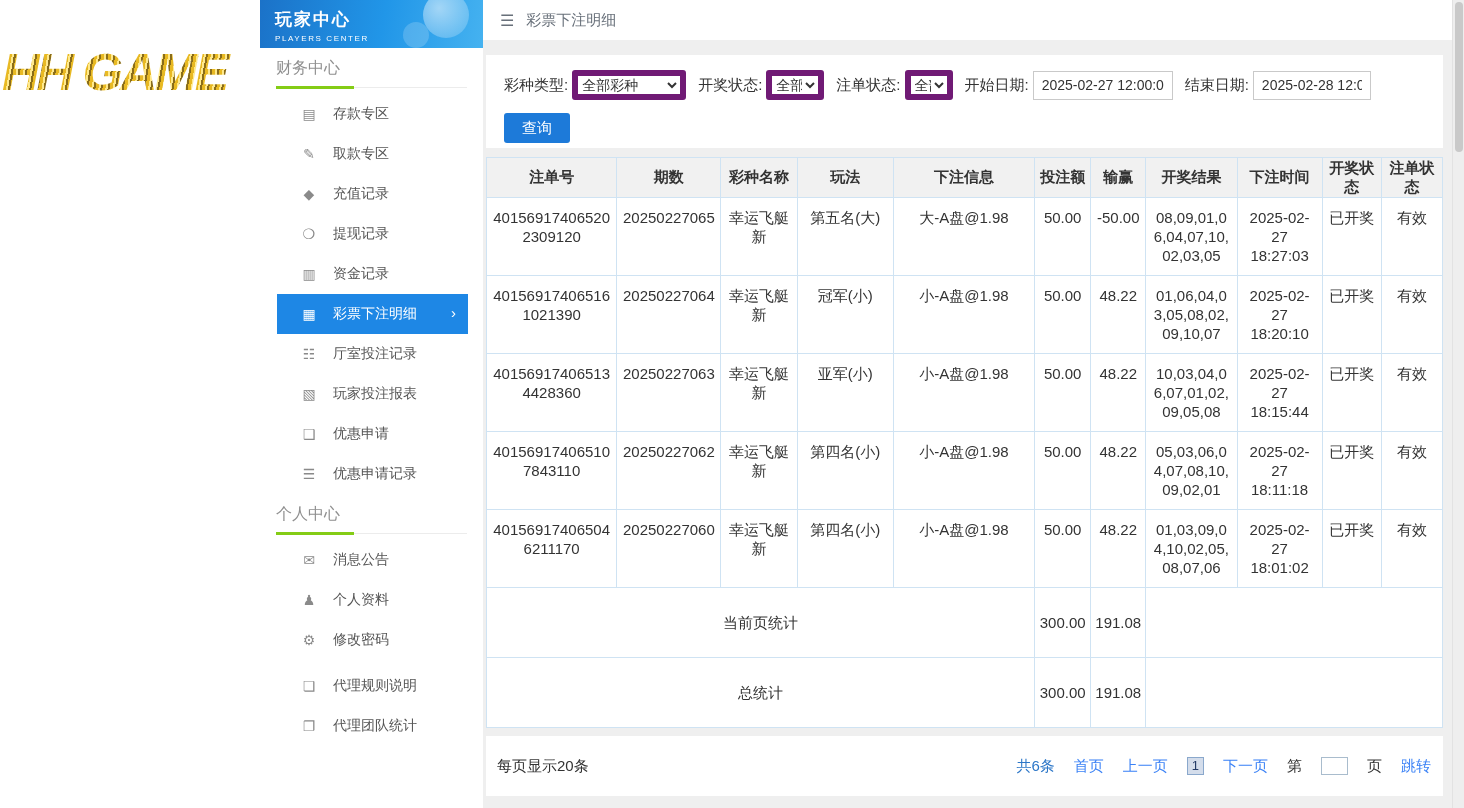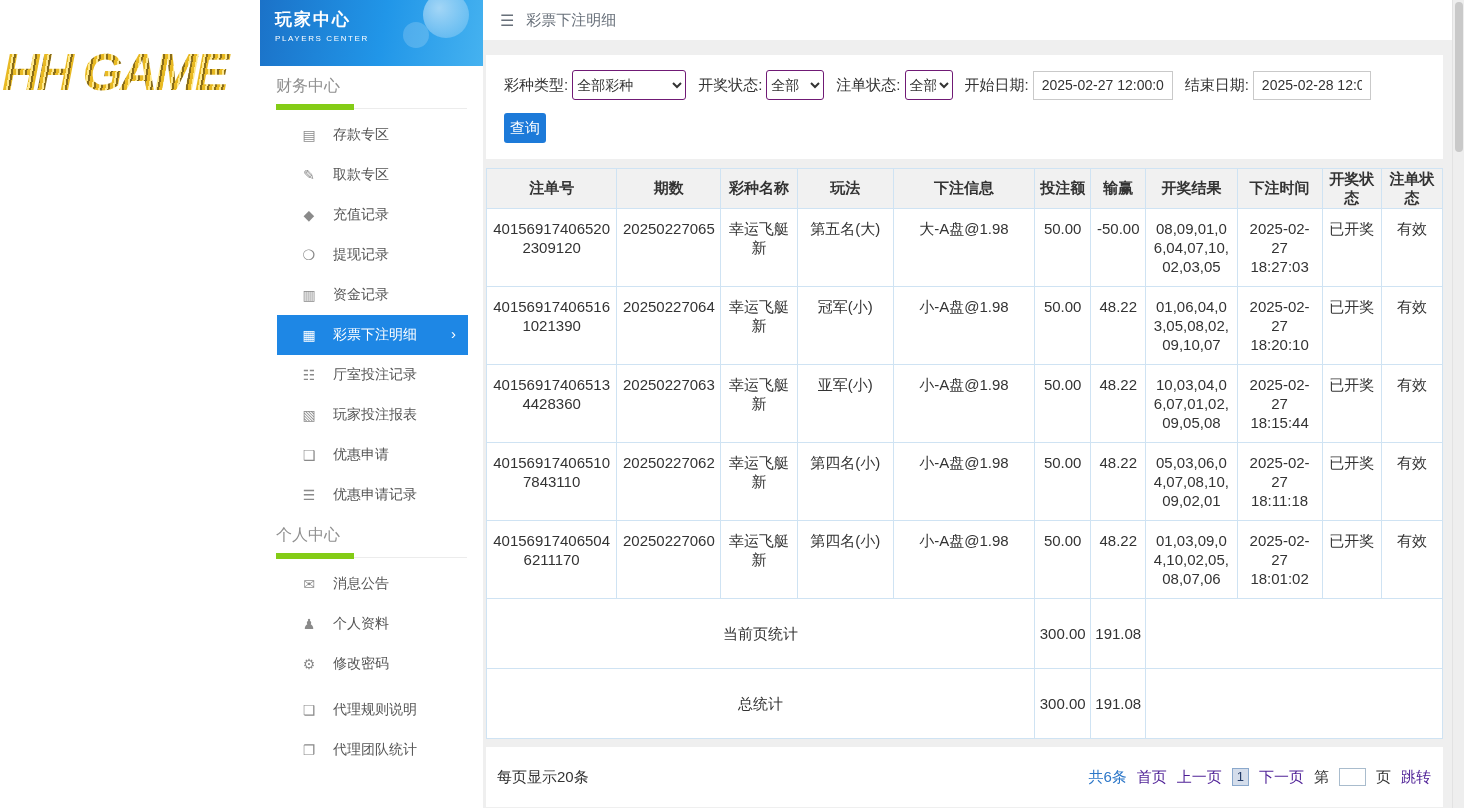--- a/index.html
+++ b/index.html
@@ -17,79 +17,79 @@
     margin:42px 0 0 2px; font-size:52px; font-weight:bold; font-style:italic;
     letter-spacing:-3px; white-space:nowrap;
     background:repeating-linear-gradient(100deg,#8a6d1a 0 2px,#e8b923 2px 5px,#ffe98c 5px 7px);
     -webkit-background-clip:text; background-clip:text;
     color:transparent; -webkit-text-fill-color:transparent;
   }
 
   
   .sidebar { position:absolute; left:260px; top:0; width:223px; height:808px; background:#fff; overflow:hidden; }
   .side-header {
-    height:66px; position:relative; overflow:hidden; color:#fff;
+    height:48px; position:relative; overflow:hidden; color:#fff;
     padding:8px 0 0 15px;
     background:linear-gradient(100deg,#1b72c8 0%,#2196e8 55%,#45b2f0 100%);
   }
   .side-header .zh { font-size:17px; font-weight:bold; letter-spacing:2px; }
   .side-header .en { font-size:8px; letter-spacing:1.6px; margin-top:3px; }
   .side-header .ball {
     position:absolute; right:14px; top:-8px; width:46px; height:46px; border-radius:50%;
     background:radial-gradient(circle at 35% 35%, rgba(255,255,255,.55), rgba(255,255,255,.12));
     box-shadow:-30px 20px 0 -10px rgba(255,255,255,.18);
   }
   .side-title { margin:10px 16px 0; border-bottom:1px solid #ececec; color:#8f8f8f; font-size:16px; }
-  .side-title span { display:inline-block; padding:0 14px 7px 0; border-bottom:6px solid #84cc16; margin-bottom:-2px; }
+  .side-title span { display:inline-block; padding:0 14px 7px 0; border-bottom:3px solid #84cc16; margin-bottom:-2px; }
   ul.menu { list-style:none; margin:6px 15px 6px 17px; padding:0; }
   ul.menu li {
     height:40px; display:flex; align-items:center; position:relative;
     padding-left:23px; color:#555; font-size:14px; cursor:pointer;
   }
   ul.menu li .ic { width:18px; text-align:center; color:#8a8a8a; font-size:14px; margin-right:15px; flex:none; }
   ul.menu li.active { background:#1e87e5; color:#fff; }
   ul.menu li.active .ic { color:#fff; }
   ul.menu li .arrow { display:none; }
   ul.menu li.active .arrow { display:block; position:absolute; right:12px; top:10px; font-size:15px; color:#fff; }
 
   
   .main { position:absolute; left:483px; top:0; right:0; bottom:0; background:#efefef; }
   .topbar { height:40px; background:#fff; display:flex; align-items:center; padding-left:17px; color:#68707a; }
   .topbar .burger { font-size:16px; margin-right:12px; cursor:pointer; }
   .topbar .title { font-size:15px; }
 
-  .filter-panel { margin:15px 21px 0 3px; background:#fff; padding:15px 18px 16px; }
+  .filter-panel { margin:15px 21px 0 3px; background:#fff; padding:15px 18px 5px; }
   .filter-row { display:flex; align-items:center; font-size:15px; color:#333; white-space:nowrap; }
   .f-label { margin:0 4px 0 12px; }
   .f-label.first { margin-left:0; }
-  select { height:30px; font-size:14px; color:#333; background:#fff; border:1px solid #701a75; border-radius:3px; }
+  select { height:30px; font-size:14px; color:#333; background:#fff; border:6px solid #701a75; border-radius:3px; }
   .sel-type { width:114px; }
   .sel-draw { width:58px; }
   .sel-bet  { width:48px; }
   .date-input { height:29px; border:1px solid #c9c9c9; font-size:14px; color:#333; padding:0 8px; width:140px; }
   .date-input.end { width:118px; }
   .btn-row { margin-top:13px; }
-  .btn-search { width:42px; height:30px; background:#1d7ad9; color:#fff; border:none; border-radius:3px; font-size:15px; cursor:pointer; }
+  .btn-search { width:66px; height:30px; background:#1d7ad9; color:#fff; border:none; border-radius:3px; font-size:15px; cursor:pointer; }
 
   .table-panel { margin:9px 21px 0 3px; background:#fff; }
   table.bets { width:100%; border-collapse:collapse; table-layout:fixed; font-size:15px; color:#333; background:#fff; }
   table.bets th, table.bets td { border:1px solid #cfe3f3; text-align:center; }
   table.bets th { background:#f1f1f1; height:40px; font-weight:bold; padding:0 2px; }
   table.bets td { padding:10px 4px; line-height:19px; vertical-align:top; }
   td.brk { word-break:break-all; }
   td.num { text-align:right; padding-right:6px; }
   tr.summary td { vertical-align:middle; padding:25px 4px; }
 
   .footer-panel {
     margin:8px 21px 0 3px; background:#fff; height:60px;
     display:flex; align-items:center; justify-content:space-between;
     padding:0 12px 0 11px; font-size:15px; color:#333;
   }
-  .pager { display:flex; align-items:center; gap:10px; }
-  .pager .lnk { color:#4c1d95; cursor:pointer; }
+  .pager { display:flex; align-items:center; gap:19px; }
+  .pager .lnk { color:#3b82f6; cursor:pointer; }
   .pager .total { color:#2d77c8; }
   .pager .cur {
     border:1px solid #8aa8cc; background:#d4ddeb; color:#223a66;
     padding:0 4px; font-size:13px; line-height:16px; cursor:pointer;
   }
   .pager .dark { color:#333; }
   .jump-input { width:27px; height:18px; border:1px solid #a9bccd; padding:0 2px; font-size:12px; }
 
   .scrollbar { position:absolute; right:0; top:0; width:12px; height:808px; background:#eeeeee; border-left:1px solid #e2e2e2; }
   .scrollbar .thumb { position:absolute; top:2px; left:2px; width:8px; height:150px; background:#c9c9c9; border-radius:4px; }

